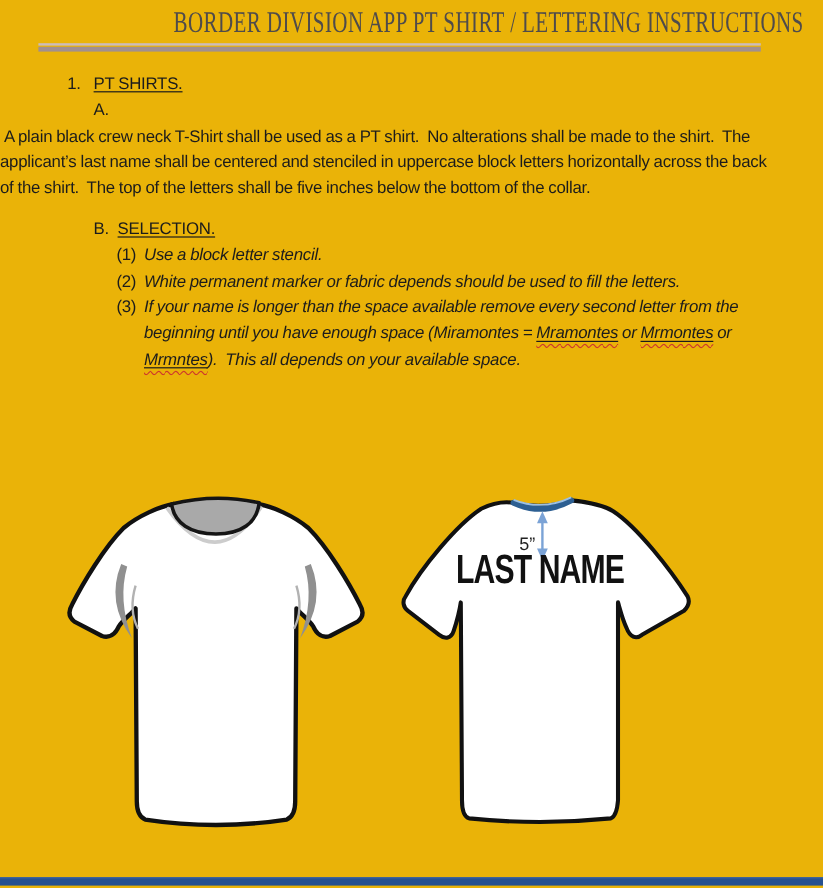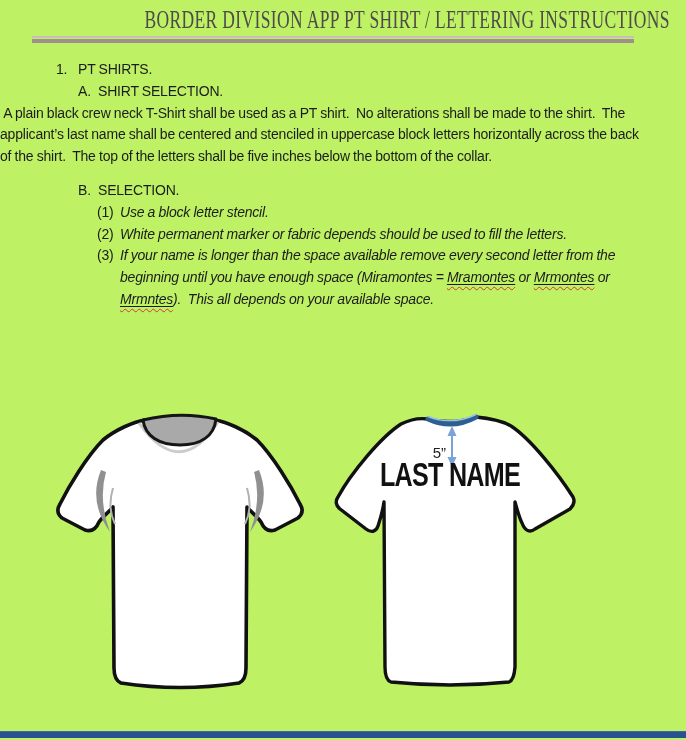--- a/index.html
+++ b/index.html
@@ -1,19 +1,19 @@
 <!DOCTYPE html>
 <html><head>
 <meta charset="utf-8">
 <style>
   html,body{margin:0;padding:0;background:#fff;}
   .doc{
     position:relative;
     width:686px;height:740px;
-    background:#bef264;
+    background:#eab308;
     overflow:hidden;
     font-family:"Liberation Sans",sans-serif;
     color:#1c1c1c;
   }
   
   .title-wrap{
     position:absolute;top:6px;left:32px;width:602px;
     text-align:center;
   }
   .title{
@@ -36,21 +36,21 @@
     letter-spacing:-0.2px;word-spacing:-0.4px;
   }
   .row{display:flex;}
   .row.l1{margin-left:56px;}
   .row.l1 .num{width:22px;flex:none;}
   .row.l2{margin-left:78px;}
   .row.l2 .num{width:20px;flex:none;}
   .row.l3{margin-left:97px;margin-right:34px;}
   .row.l3 .num{width:23px;flex:none;}
   .row .txt{white-space:pre-wrap;font-style:italic;}
-  .heading{text-decoration-thickness:1px;text-underline-offset:2px;}
+  .heading{text-decoration:underline;text-decoration-thickness:1px;text-underline-offset:2px;}
   .para{margin-right:34px;white-space:pre-wrap;}
   .gap-before-b{margin-top:12px;}
   .uline{text-decoration:underline;text-decoration-thickness:1px;text-underline-offset:2px;}
   .squiggle{
     text-decoration:underline wavy #cf3a2a;
     text-decoration-thickness:1px;
     text-underline-offset:4px;
   }
   
   .shirt{position:absolute;}
@@ -75,21 +75,20 @@
 
   <div class="content">
 
     <div class="row l1">
       <span class="num">1.</span>
       <span class="heading">PT SHIRTS.</span>
     </div>
 
     <div class="row l2">
       <span class="num">A.</span>
-      <span class="heading">SHIRT SELECTION.</span>
     </div>
 
     <div class="para"> A plain black crew neck T-Shirt shall be used as a PT shirt.  No alterations shall be made to the shirt.  The applicant’s last name shall be centered and stenciled in uppercase block letters horizontally across the back of the shirt.  The top of the letters shall be five inches below the bottom of the collar.</div>
 
     <div class="row l2 gap-before-b">
       <span class="num">B.</span>
       <span class="heading">SELECTION.</span>
     </div>
 
 

